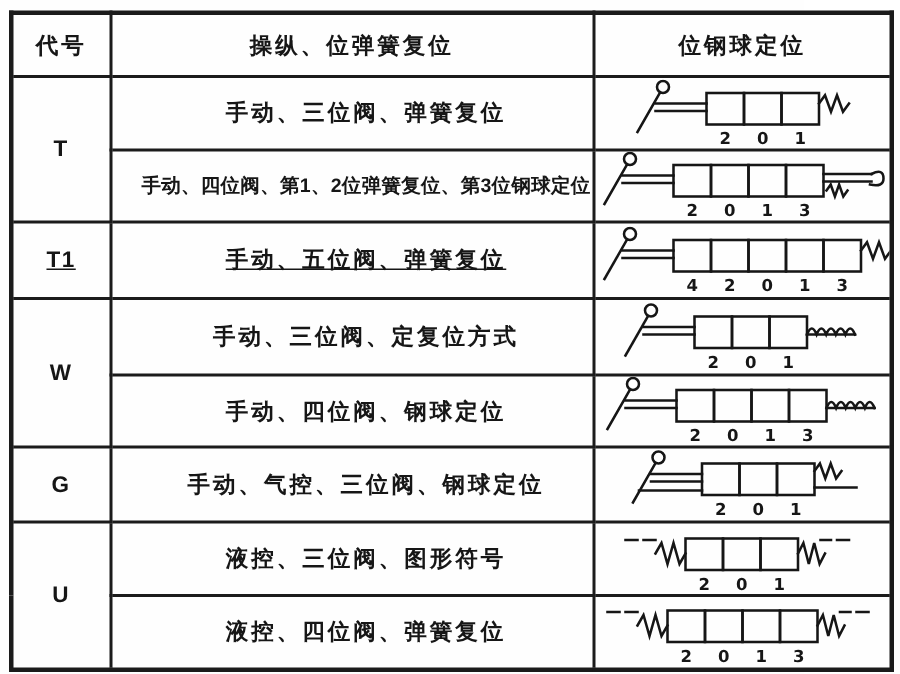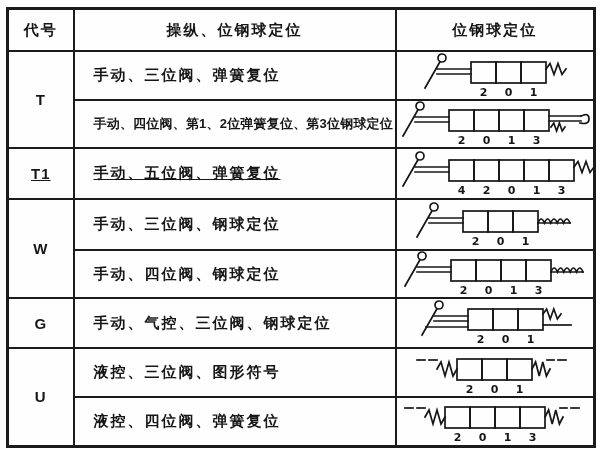--- a/index.html
+++ b/index.html
@@ -30,21 +30,21 @@
     text-align:center;vertical-align:middle;
   }
   td.code{
     text-align:center;vertical-align:middle;
     font-size:15px;font-weight:bold;
     letter-spacing:1px;
   }
   td.desc{
     font-size:15px;font-weight:bold;
     letter-spacing:2px;
-    text-align:left;vertical-align:middle;
+    text-align:center;vertical-align:middle;
     padding-left:19px;
     white-space:nowrap;
     overflow:hidden;
   }
   td.desc.small{
     font-size:13px;
     letter-spacing:0.2px;
   }
   td.sym{
     text-align:center;vertical-align:middle;
@@ -58,21 +58,21 @@
 <div class="page">
   <table class="tbl">
     <colgroup>
       <col class="c1">
         <col class="c2">
         <col class="c3">
     </colgroup>
     <thead>
       <tr>
         <th>代号</th>
-        <th>操纵、位钢球定位</th>
+        <th>操纵、位弹簧复位</th>
         <th>位钢球定位</th>
       </tr>
     </thead>
     <tbody id="tbody">
         <tr style="height: 49px;">
           <td rowspan="2" class="code">T</td>
           <td class="desc">手动、三位阀、弹簧复位</td>
           <td class="sym"><svg width="151" height="46" viewBox="0 0 151 46">
               <g stroke="#161616" stroke-width="1.7" fill="none" stroke-linecap="square">
                 <rect x="52" y="9" width="25" height="21"></rect>
@@ -136,21 +136,21 @@
                 <text x="64.5" y="43">4</text>
                 <text x="89.5" y="43">2</text>
                 <text x="114.5" y="43">0</text>
                 <text x="139.5" y="43">1</text>
                 <text x="164.5" y="43">3</text>
               </g>
             </svg></td>
         </tr>
         <tr style="height: 51px;">
           <td rowspan="2" class="code">W</td>
-          <td class="desc">手动、三位阀、钢球定位</td>
+          <td class="desc">手动、三位阀、定复位方式</td>
           <td class="sym"><svg width="167" height="46" viewBox="0 0 167 46">
               <g stroke="#161616" stroke-width="1.7" fill="none" stroke-linecap="square">
                 <rect x="52" y="9" width="25" height="21"></rect>
                 <rect x="77" y="9" width="25" height="21"></rect>
                 <rect x="102" y="9" width="25" height="21"></rect>
                 <line x1="18" y1="16" x2="52" y2="16"></line>
                 <line x1="18" y1="21" x2="52" y2="21"></line>
                 <line x1="6" y1="35" x2="22" y2="7"></line>
                 <circle cx="23" cy="5" r="4" fill="#fefefe"></circle>
                 <line x1="127" y1="21" x2="159" y2="21"></line>

